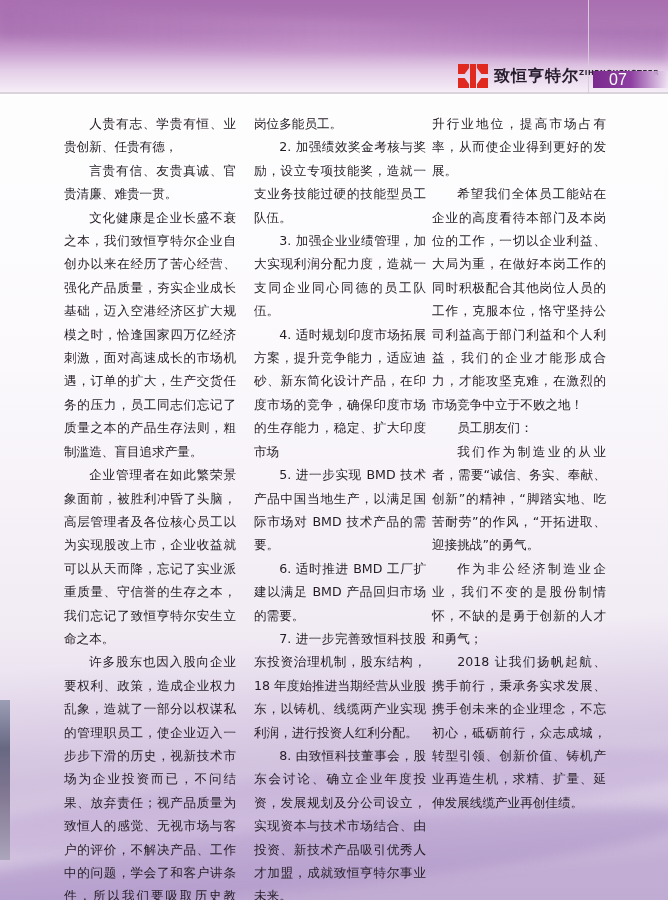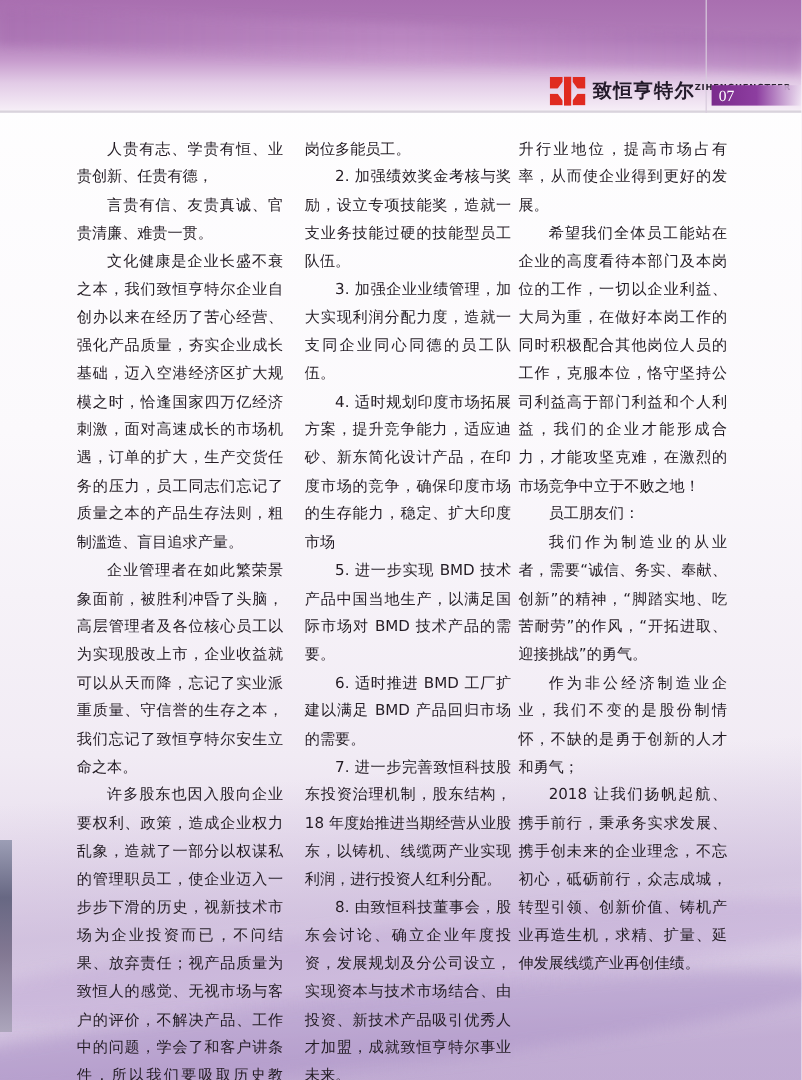--- a/index.html
+++ b/index.html
@@ -41,21 +41,21 @@
       position: absolute; left: 458px; top: 62px; height: 28px; display: flex; align-items: center;
     }
     .logo-mark { width: 30px; height: 24px; position: relative; margin-right: 6px; }
     .logo-mark span { position: absolute; background: #e02a20; }
     .logo-text { display: flex; flex-direction: row; line-height: 1; }
     .logo-cn { font-size: 16px; font-weight: bold; color: #231a2a; letter-spacing: 1px; }
     .logo-en { font-size: 7px; font-weight: bold; color: #2b2230; letter-spacing: 0.6px; margin-top: 2px; }
     .page-num {
       position: absolute; left: 593px; top: 71px; width: 75px; height: 17px;
       background: linear-gradient(90deg, #7a2a8c 0%, #8d3ea0 50%, #c8a2d2 80%, rgba(240,230,245,0.4) 100%);
-      color: #ffffff; font-family: Liberation Serif, serif; font-size: 13px; line-height: 17px; padding-left: 6px; box-sizing: border-box;
+      color: #ffffff; font-family: Liberation Sans, sans-serif; font-size: 16px; line-height: 17px; padding-left: 16px; box-sizing: border-box;
     }
     .photo-strip {
       position: absolute; left: 0; top: 700px; width: 10px; height: 160px;
       background: linear-gradient(180deg, #8a8fa8 0%, #4b4f6b 30%, #6f6680 60%, #a39fb3 100%);
       opacity: 0.8;
     }
     .col {
       position: absolute; top: 112px; width: 172px;
       font-size: 12.6px; line-height: 23.4px; color: #231c24;
       text-align: justify;

